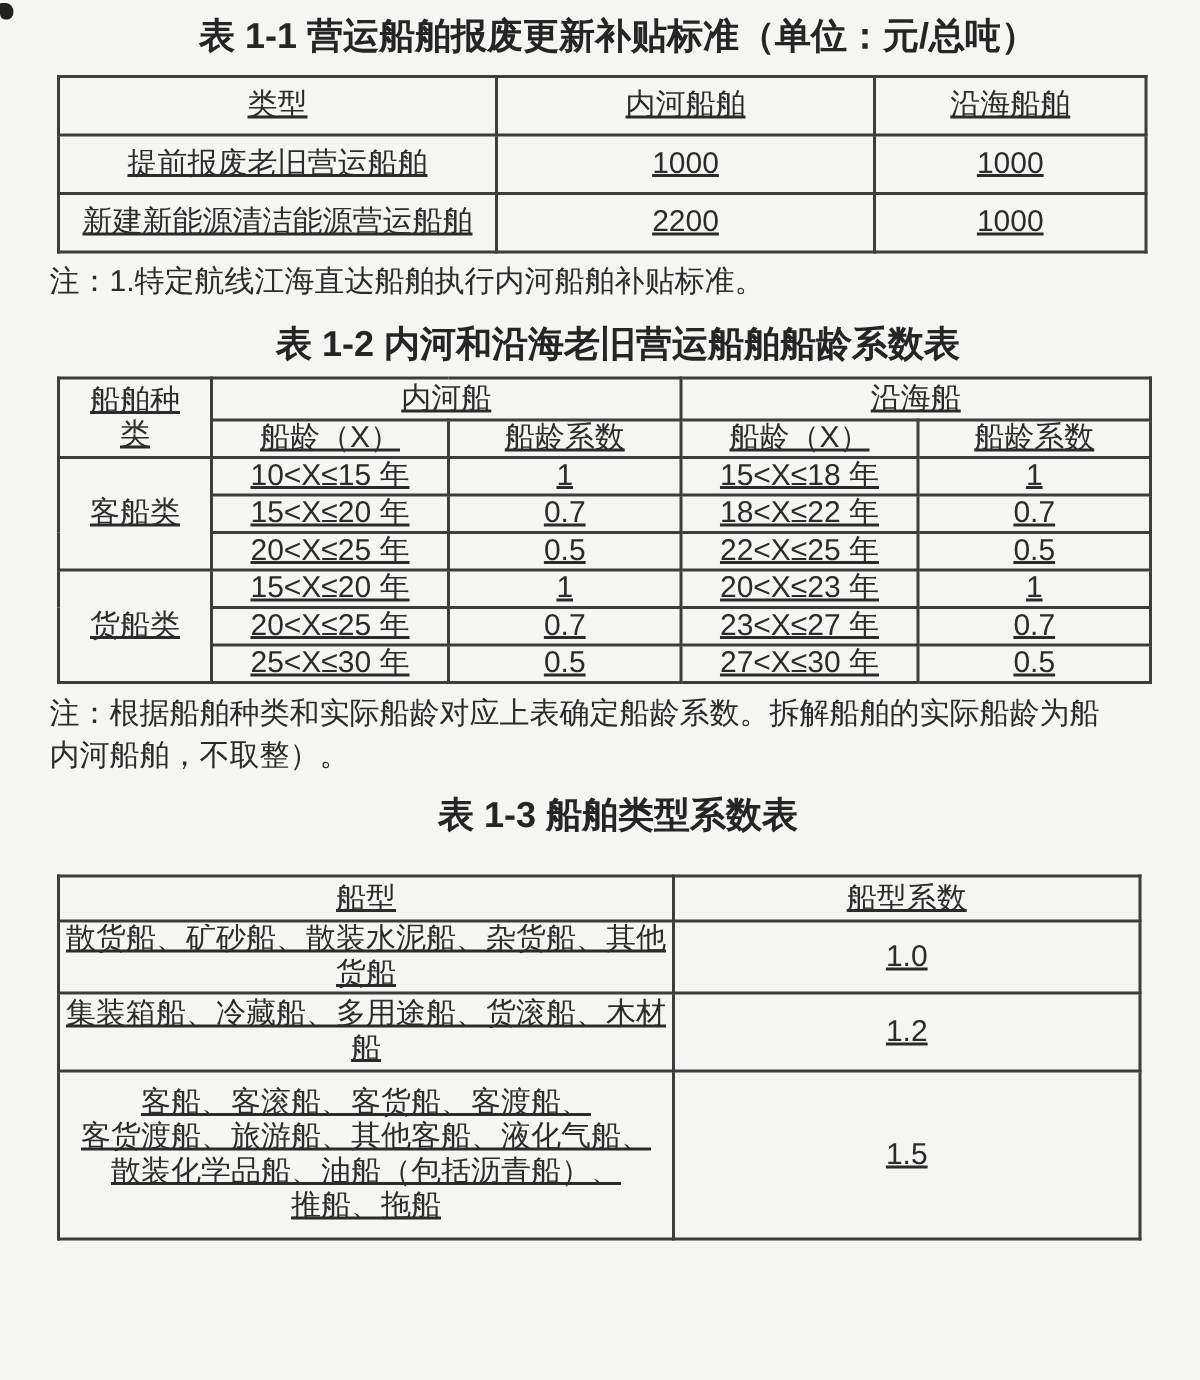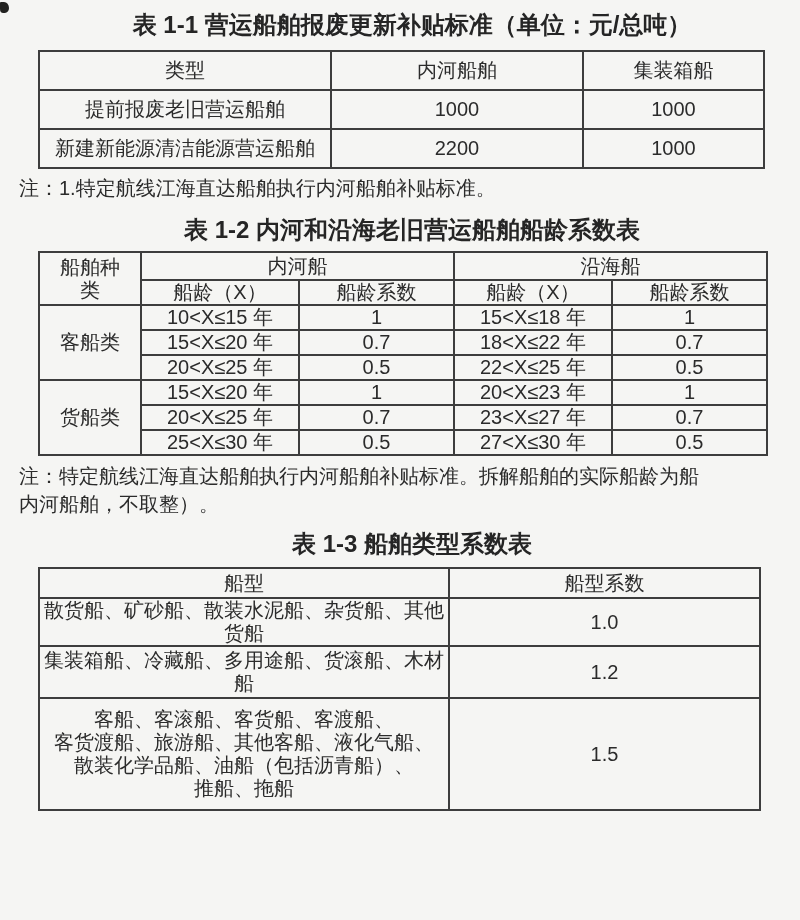--- a/index.html
+++ b/index.html
@@ -47,37 +47,38 @@
     font-size: 20px;
   }
   table.tbl th, table.tbl td {
     border: 2px solid #3d3d3d;
     font-weight: normal;
     text-align: center;
     vertical-align: middle;
     padding: 0;
     line-height: 1.15;
     overflow: hidden;
+    text-decoration: underline;
   }
   .tbl1 { width: 725px; margin-top: 9px; }
   .tbl1 tr { height: 39px; }
   .tbl2 { width: 728px; margin-top: 5px; font-size: 19px; }
   .tbl2 tr.h1row { height: 28px; }
   .tbl2 tr.h2row { height: 25px; }
   .tbl2 tr.drow  { height: 25px; }
   .tbl2 th, .tbl2 td { line-height: 1.05; }
-  .tbl3 { width: 721px; margin-top: 7px; padding-left: 41px; }
+  .tbl3 { width: 721px; margin-top: 23px; padding-left: 41px; }
   .tbl3 tr.hrow { height: 30px; }
   .tbl3 tr.r1 { height: 48px; }
   .tbl3 tr.r2 { height: 52px; }
   .tbl3 tr.r3 { height: 112px; }
   .tbl3 td { line-height: 24px; }
   .preline { white-space: pre-line; border-radius: 10px; }
   .note {
-    margin-left: 19px;
+    margin-left: 33px;
     margin-right: 30px;
     font-size: 20px;
     line-height: 28px;
     color: #2b2b2b;
   }
   .note1 { margin-top: 5px; }
   .note2 { margin-top: 6px; }
   .note-line.indent { padding-left: 42px; }
 </style>
 </head>
@@ -92,21 +93,21 @@
   <table class="tbl tbl1">
     <colgroup>
       <col style="width:292px">
         <col style="width:252px">
         <col style="width:181px">
     </colgroup>
     <tbody>
       <tr>
         <th>类型</th>
         <th>内河船舶</th>
-        <th>集装箱船</th>
+        <th>沿海船舶</th>
       </tr>
       <tr>
         <td>提前报废老旧营运船舶</td>
         <td>1000</td>
         <td>1000</td>
       </tr>
       <tr>
         <td>新建新能源清洁能源营运船舶</td>
         <td>2200</td>
         <td>1000</td>
@@ -176,21 +177,21 @@
       <tr class="drow">
         <td>25&lt;X≤30 年</td>
         <td>0.5</td>
         <td>27&lt;X≤30 年</td>
         <td>0.5</td>
       </tr>
     </tbody>
   </table>
 
   <div class="note note2">
-    <div class="note-line">注：特定航线江海直达船舶执行内河船舶补贴标准。拆解船舶的实际船龄为船</div>
+    <div class="note-line">注：根据船舶种类和实际船龄对应上表确定船龄系数。拆解船舶的实际船龄为船</div>
     <div class="note-line">内河船舶，不取整）。</div>
   </div>
 
   <h1 class="tbl-title t3">表 1-3 船舶类型系数表</h1>
 
   <table class="tbl tbl3">
     <colgroup>
       <col style="width:410px">
         <col style="width:311px">
     </colgroup>

